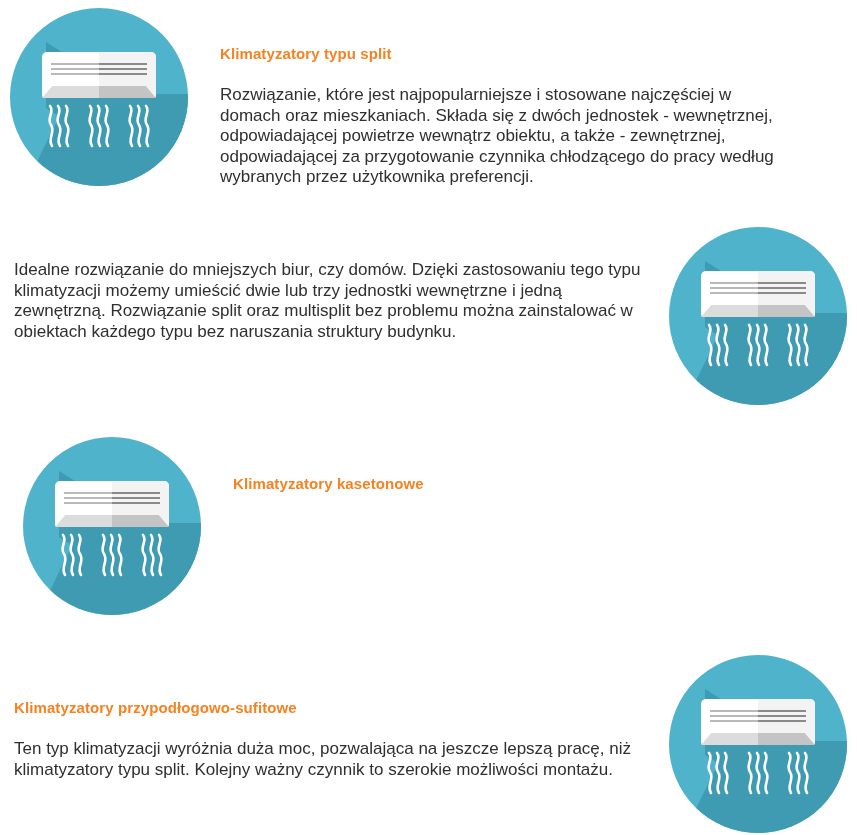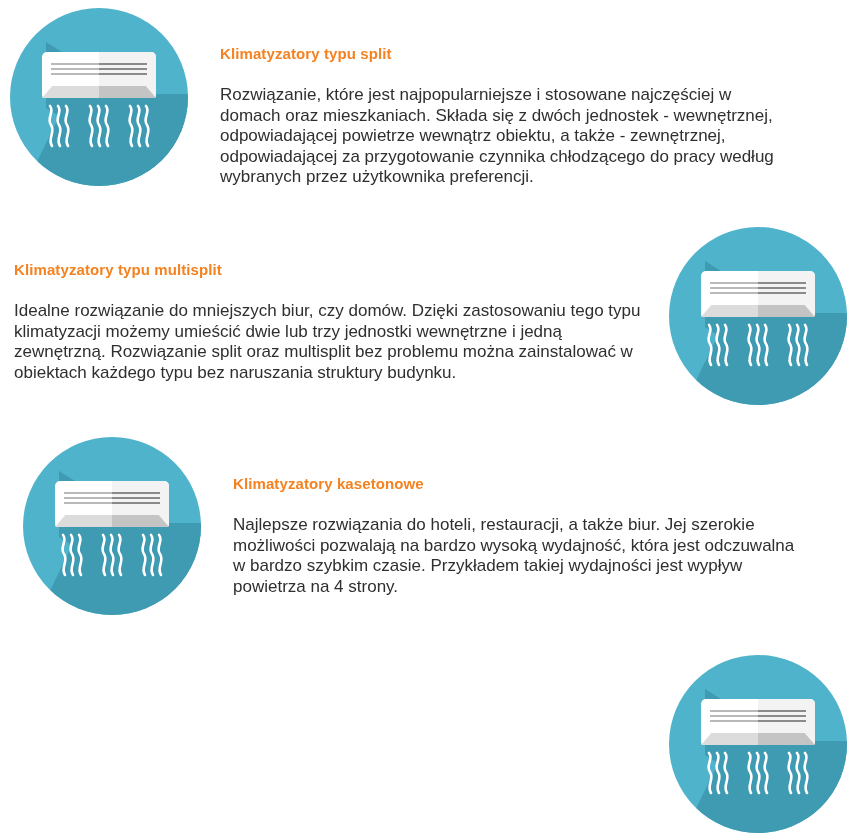--- a/index.html
+++ b/index.html
@@ -243,21 +243,20 @@
             <g fill="none" stroke="#ffffff" stroke-width="2.6" stroke-linecap="round">
               <path d="M4 2 C9 8 0 14 5 21 C10 28 1 34 6 42"></path>
               <path d="M12 2 C17 8 8 14 13 21 C18 28 9 34 14 42"></path>
               <path d="M20 2 C25 8 16 14 21 21 C26 28 17 34 22 42"></path>
             </g>
           </svg>
         </div>
       </div>
     </div>
     <div class="text-col">
-      <h3 class="sec-title">Klimatyzatory typu multisplit</h3>
       <p class="sec-body">Idealne rozwiązanie do mniejszych biur, czy domów. Dzięki zastosowaniu tego typu klimatyzacji możemy umieścić dwie lub trzy jednostki wewnętrzne i jedną zewnętrzną. Rozwiązanie split oraz multisplit bez problemu można zainstalować w obiektach każdego typu bez naruszania struktury budynku.</p>
     </div>
   </div>
 
   <div class="section icon-left" id="sec-3">
     <div class="icon-col">
       <div class="badge">
         <div class="shadow"></div>
         <div class="shadow2"></div>
         <div class="ac">
@@ -291,21 +290,20 @@
               <path d="M4 2 C9 8 0 14 5 21 C10 28 1 34 6 42"></path>
               <path d="M12 2 C17 8 8 14 13 21 C18 28 9 34 14 42"></path>
               <path d="M20 2 C25 8 16 14 21 21 C26 28 17 34 22 42"></path>
             </g>
           </svg>
         </div>
       </div>
     </div>
     <div class="text-col">
       <h3 class="sec-title">Klimatyzatory kasetonowe</h3>
-      <p class="sec-body">Najlepsze rozwiązania do hoteli, restauracji, a także biur. Jej szerokie możliwości pozwalają na bardzo wysoką wydajność, która jest odczuwalna w bardzo szybkim czasie. Przykładem takiej wydajności jest wypływ powietrza na 4 strony.</p>
     </div>
   </div>
 
   <div class="section icon-right" id="sec-4">
     <div class="icon-col">
       <div class="badge">
         <div class="shadow"></div>
         <div class="shadow2"></div>
         <div class="ac">
           <div class="ac-body">
@@ -337,16 +335,18 @@
             <g fill="none" stroke="#ffffff" stroke-width="2.6" stroke-linecap="round">
               <path d="M4 2 C9 8 0 14 5 21 C10 28 1 34 6 42"></path>
               <path d="M12 2 C17 8 8 14 13 21 C18 28 9 34 14 42"></path>
               <path d="M20 2 C25 8 16 14 21 21 C26 28 17 34 22 42"></path>
             </g>
           </svg>
         </div>
       </div>
     </div>
     <div class="text-col">
+      <h3 class="sec-title">Klimatyzatory przypodłogowo-sufitowe</h3>
+      <p class="sec-body">Ten typ klimatyzacji wyróżnia duża moc, pozwalająca na jeszcze lepszą pracę, niż klimatyzatory typu split. Kolejny ważny czynnik to szerokie możliwości montażu.</p>
     </div>
   </div>
 
 </div>
 
 </body></html>

